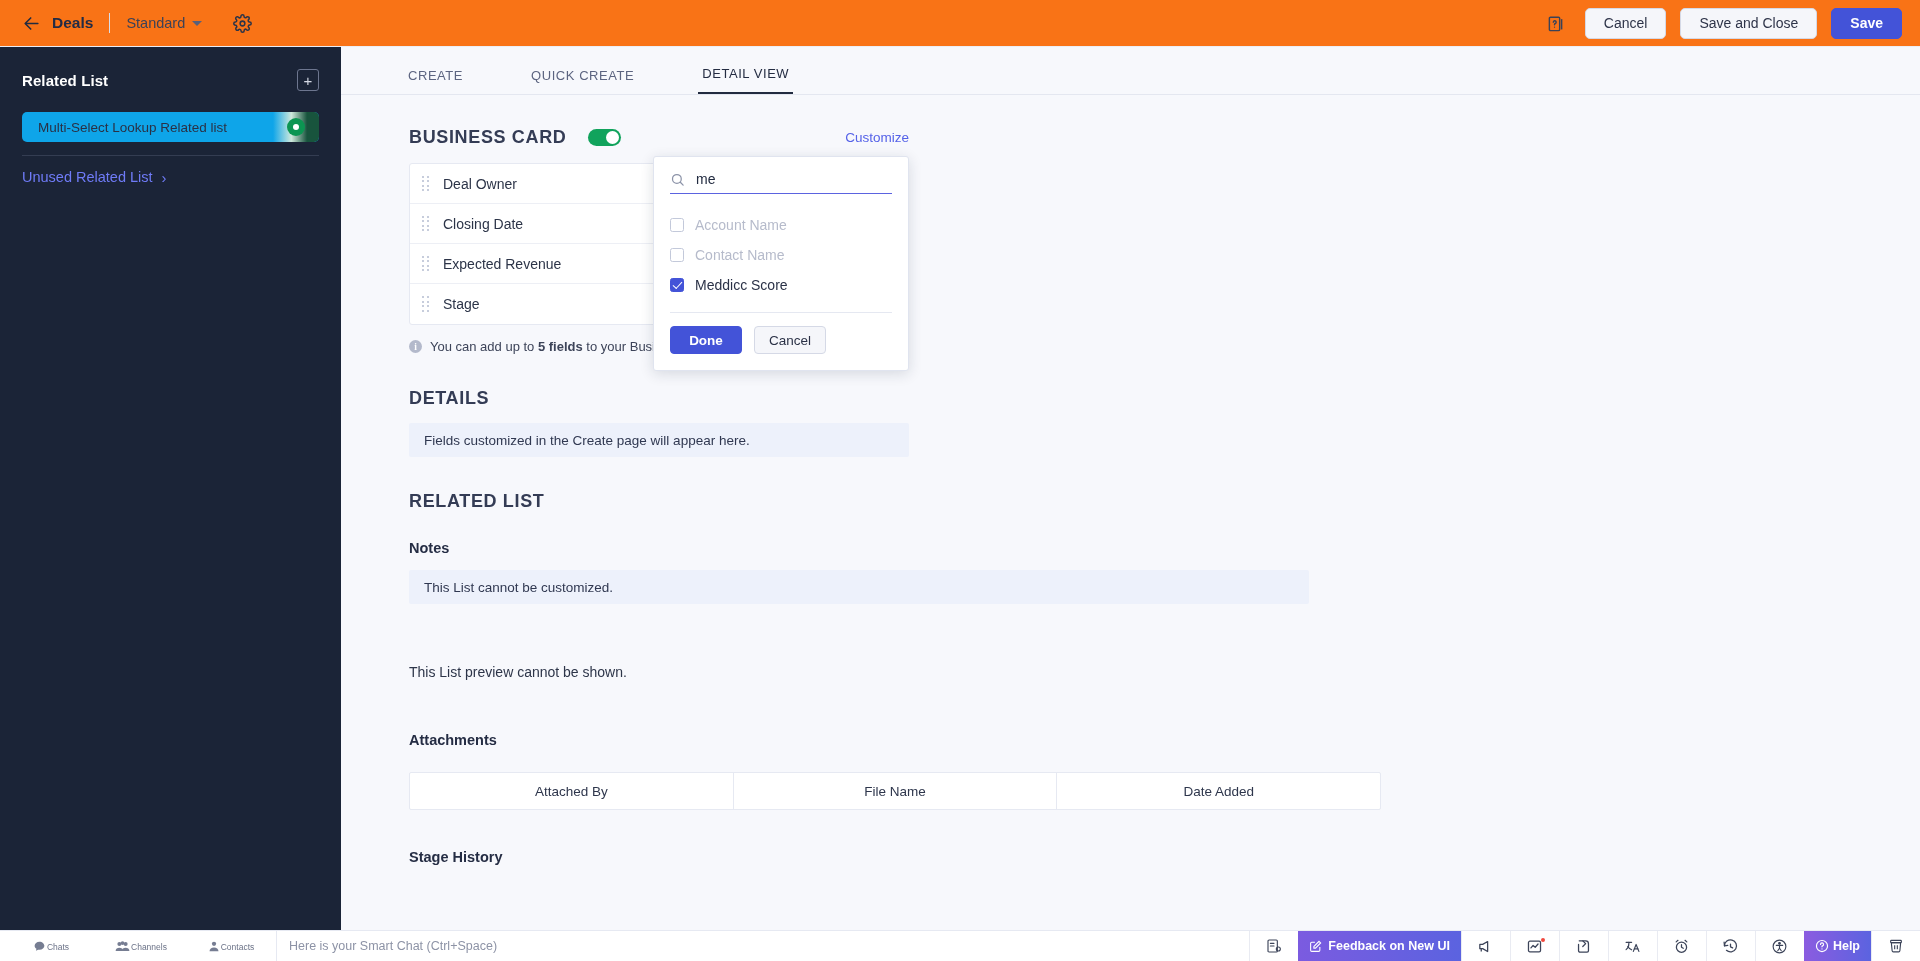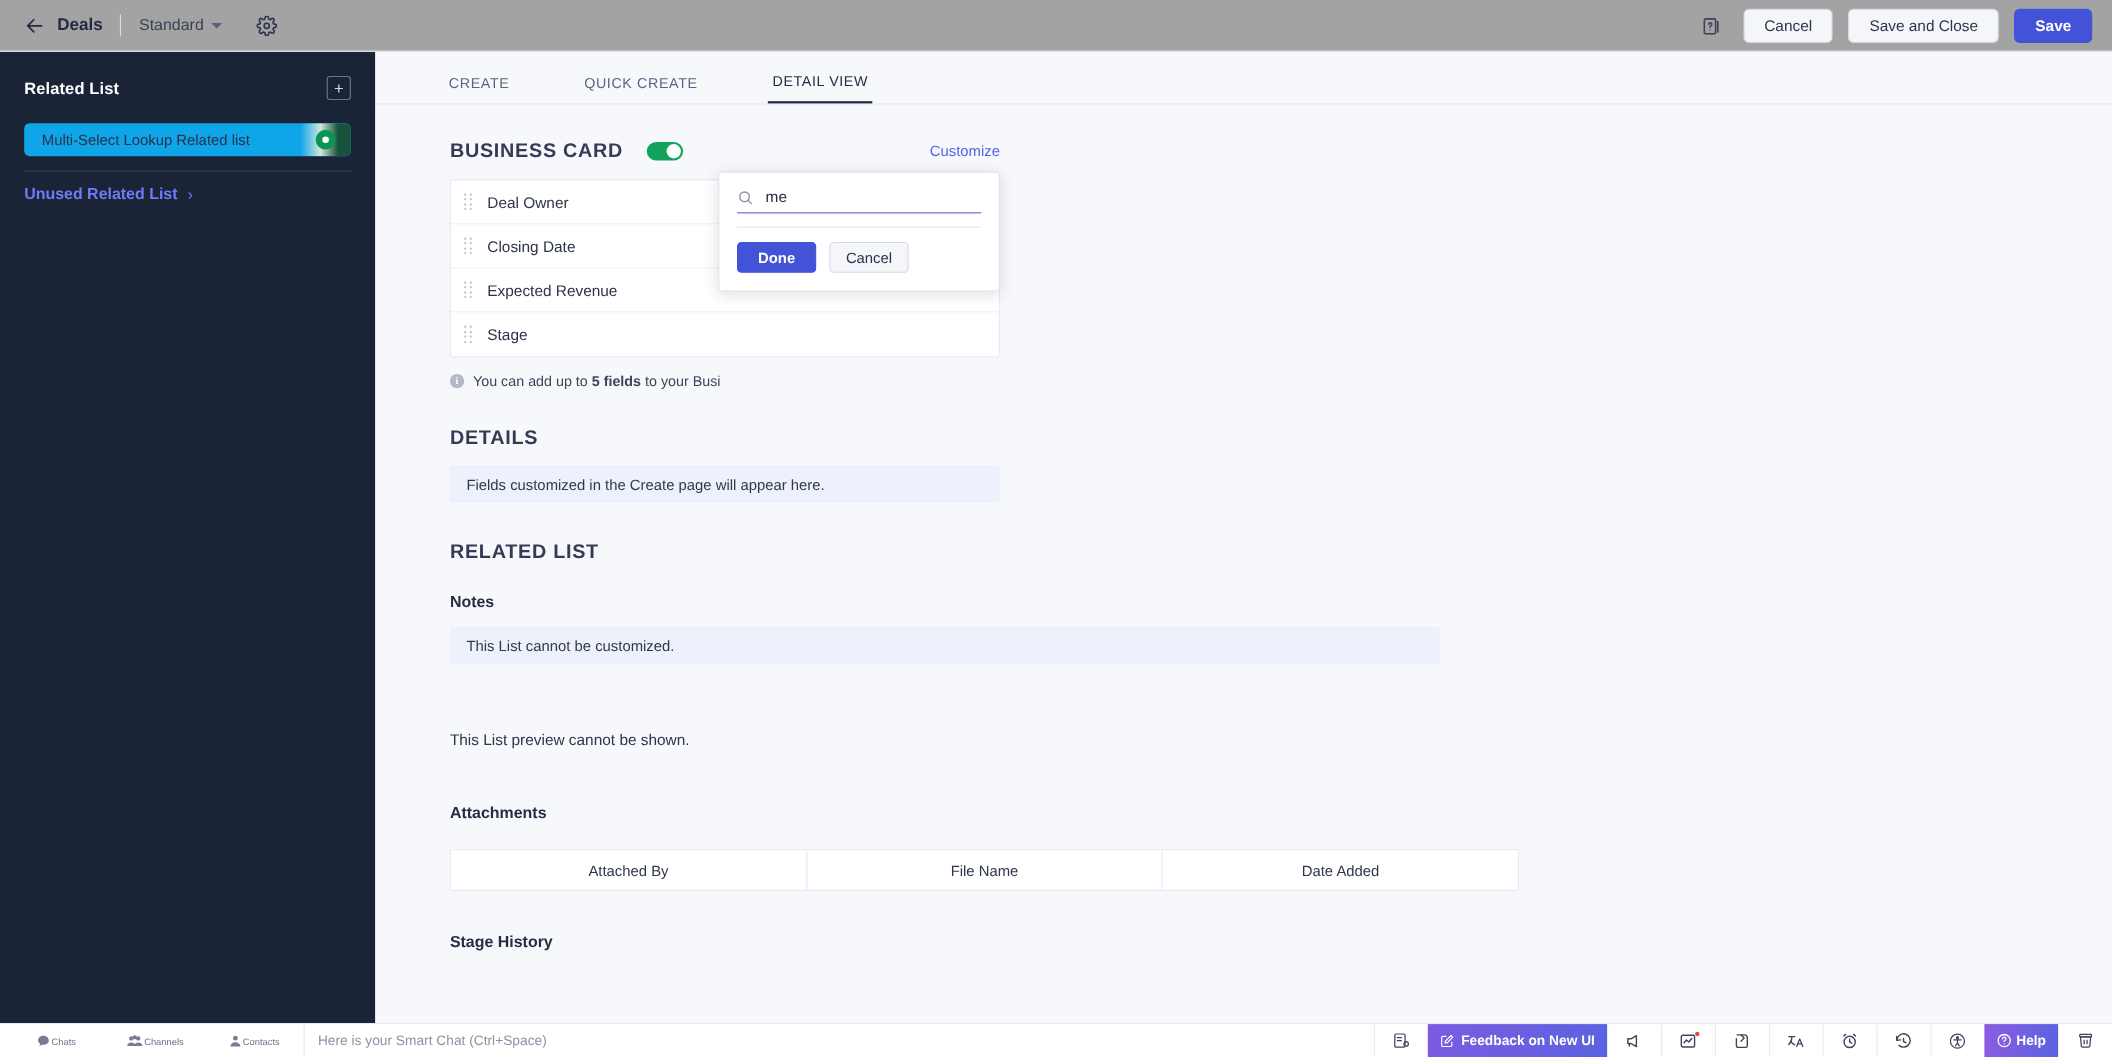--- a/index.html
+++ b/index.html
@@ -7,21 +7,21 @@
     width: 1920px; height: 961px;
     font-family: "Liberation Sans", sans-serif;
     background: #f7f8fc;
     overflow: hidden;
   }
   #app { position: relative; width: 1920px; height: 961px; }
 
   
   .topbar {
     position: absolute; top: 0; left: 0; width: 1920px; height: 47px;
-    background: #a3a3a3; display: flex; align-items: center;
+    background: #f97316; display: flex; align-items: center;
     border-bottom: 1px solid #eceef4; z-index: 40;
   }
   .back-arrow { margin-left: 18px; width: 26px; height: 26px;
     display: flex; align-items: center; justify-content: center; cursor: pointer; }
   .module-title { margin-left: 8px; font-size: 15.5px; color: #222b45; font-weight: 600; }
   .vdiv { width: 1px; height: 20px; background: #d8dce8; margin: 0 16px; }
   .layout-select { display: flex; align-items: center; gap: 7px; cursor: pointer; }
   .layout-select .lbl { font-size: 14.5px; color: #3c4257; }
   .caret { width: 0; height: 0; border-left: 5px solid transparent;
            border-right: 5px solid transparent; border-top: 5px solid #59607a; }
@@ -60,21 +60,21 @@
   }
   .status-dot {
     width: 18px; height: 18px; border-radius: 50%; background: #0c9552;
     margin-right: 14px; display: flex; align-items: center; justify-content: center;
   }
   .status-dot i { width: 6px; height: 6px; border-radius: 50%; background: #fff; display: block; }
   .sb-sep { margin: 13px 22px 0 22px; height: 1px; background: #343d52; }
   .unused {
     margin: 13px 22px 0 22px; display: flex; align-items: center; gap: 9px; cursor: pointer;
   }
-  .unused .t { font-size: 14.5px; color: #6f7bf7; font-weight: bold; }
+  .unused .t { font-size: 14.5px; color: #6f7bf7; }
   .chev { color: #6f7bf7; font-size: 15px; line-height: 1; }
 
   
   .main {
     position: absolute; top: 47px; left: 341px; right: 0; bottom: 31px;
     background: #f7f8fc; overflow: hidden;
   }
   .tabs { display: flex; align-items: flex-end; height: 48px; padding-left: 63px;
           border-bottom: 1px solid #e4e7f0; background: #f7f8fc; }
   .tab { font-size: 13px; letter-spacing: .55px; color: #5c6480; padding: 0 4px 11px 4px;
@@ -347,20 +347,34 @@
 
   <div class="dropdown">
     <div class="dd-search">
       <svg width="15" height="15" viewBox="0 0 24 24" fill="none" stroke="#8c93a8" stroke-width="2">
           <circle cx="11" cy="11" r="7"></circle>
           <line x1="16.5" y1="16.5" x2="21" y2="21" stroke-linecap="round"></line>
         </svg>
       <span class="val">me</span>
     </div>
 
+    <div class="dd-opts">
+      <div class="dd-opt disabled">
+        <span class="cbx"></span>
+        <span class="lb">Account Name</span>
+      </div>
+      <div class="dd-opt disabled">
+        <span class="cbx"></span>
+        <span class="lb">Contact Name</span>
+      </div>
+      <div class="dd-opt">
+        <span class="cbx checked"></span>
+        <span class="lb">Meddicc Score</span>
+      </div>
+    </div>
 
     <div class="dd-sep"></div>
     <div class="dd-actions">
       <div class="dd-btn primary">Done</div>
       <div class="dd-btn">Cancel</div>
     </div>
   </div>
 
   <div class="bottombar">
     <div class="chatdock">

